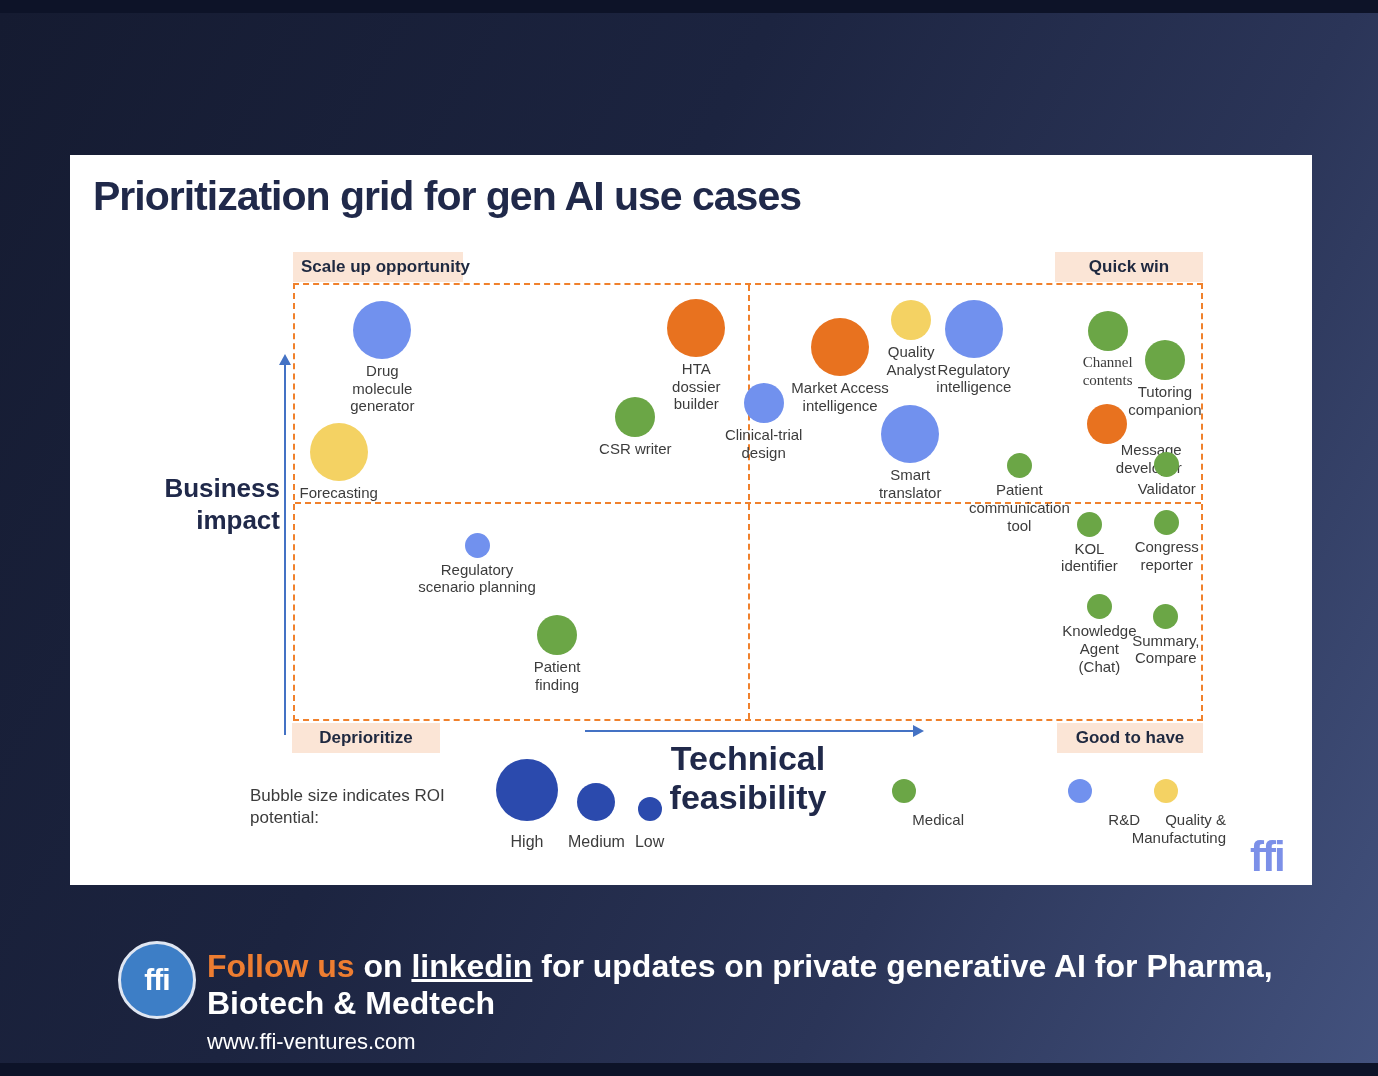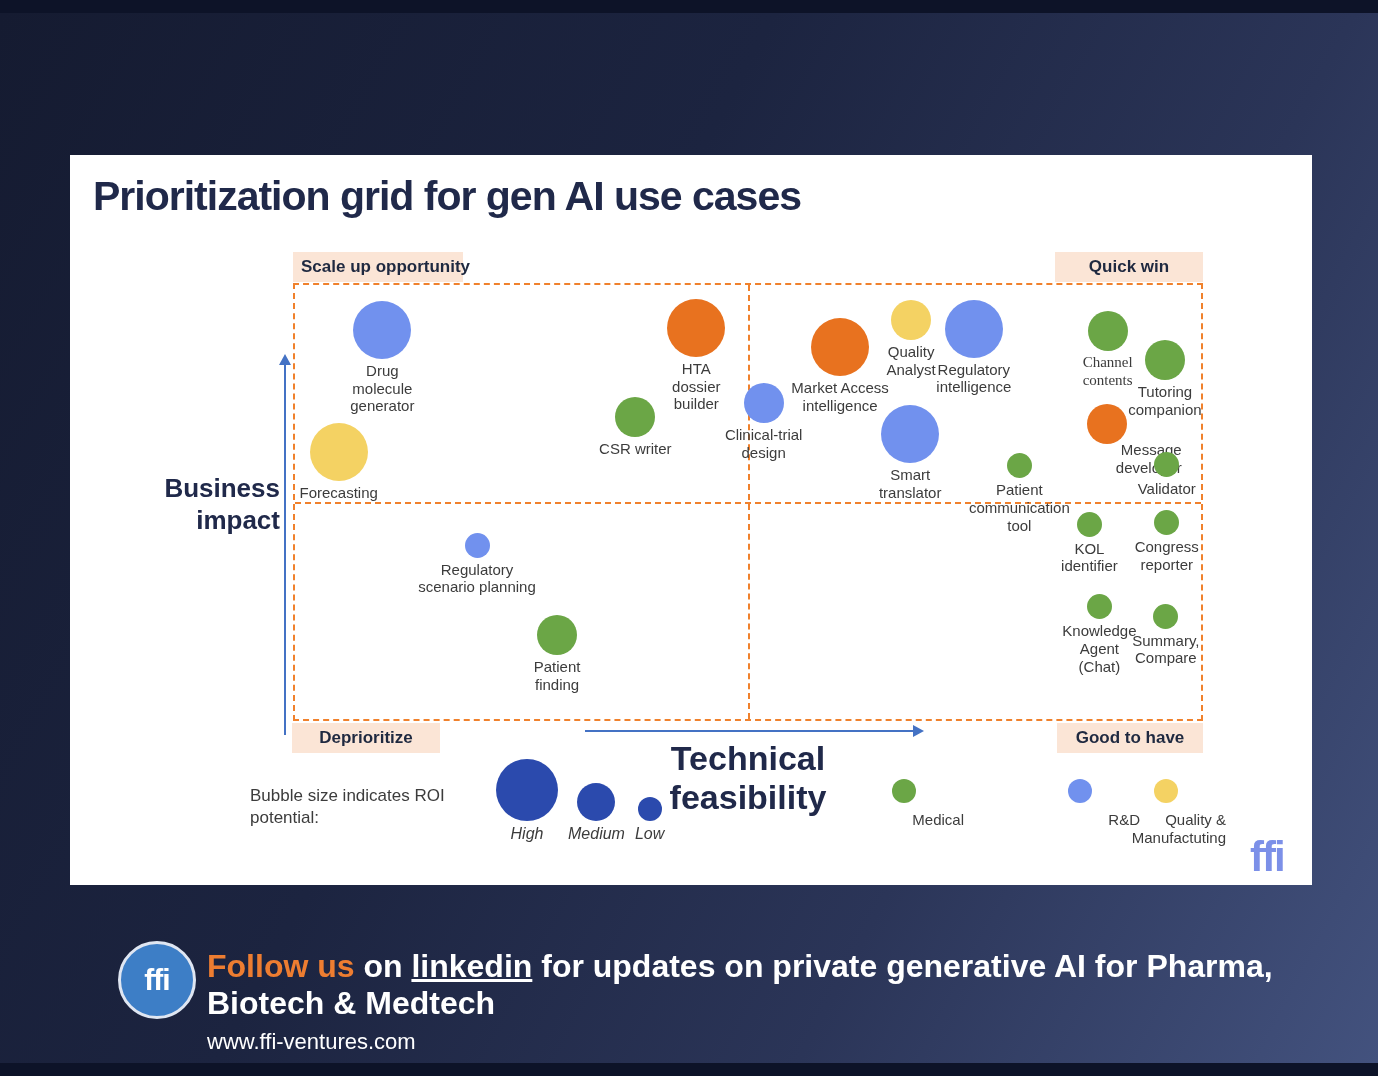--- a/index.html
+++ b/index.html
@@ -66,21 +66,21 @@
     font-size:15px; color:#3c3c3c; line-height:1.18; white-space:pre-line;
   }
   .size-caption {
     position:absolute; left:180px; top:630px; width:210px;
     font-size:17px; color:#3c3c3c; white-space:pre-line; line-height:1.3;
   }
   .size-legend {
     position:absolute; left:426px; top:604px;
     display:flex; align-items:flex-end; gap:10px;
   }
-  .size-col { display:flex; flex-direction:column; align-items:center; gap:4px;font-style:italic; }
+  .size-col { display:flex; flex-direction:column; align-items:center; gap:12px; }
   .size-dot { border-radius:50%; }
   .size-label { font-size:16px; color:#3c3c3c; }
   .dept-item { position:absolute; top:624px; width:120px; text-align:right; }
   .dept-dot { width:24px; height:24px; border-radius:50%; margin:0 auto 8px auto; }
   .dept-label { font-size:15px; color:#3c3c3c; white-space:pre-line; line-height:1.2; }
   .card-logo {
     position:absolute; left:1180px; top:678px;
     font-size:42px; font-weight:bold; color:#7c90e8; letter-spacing:-2px;
   }
   .footer-logo {

